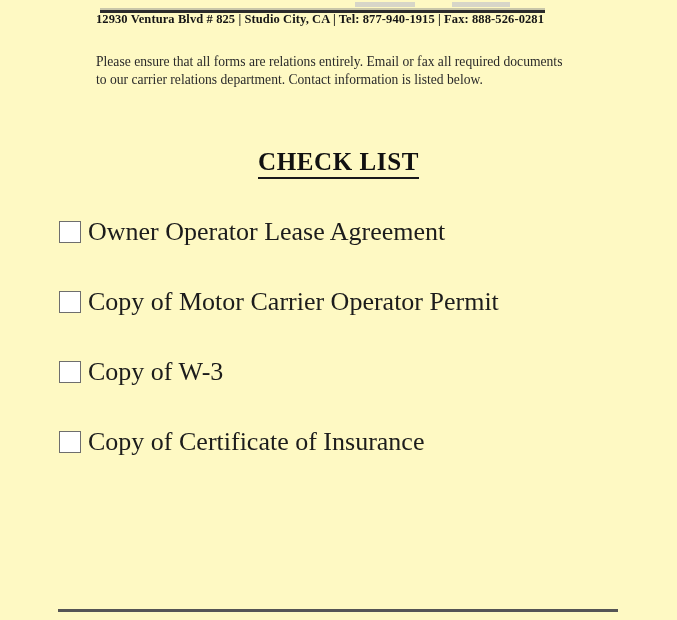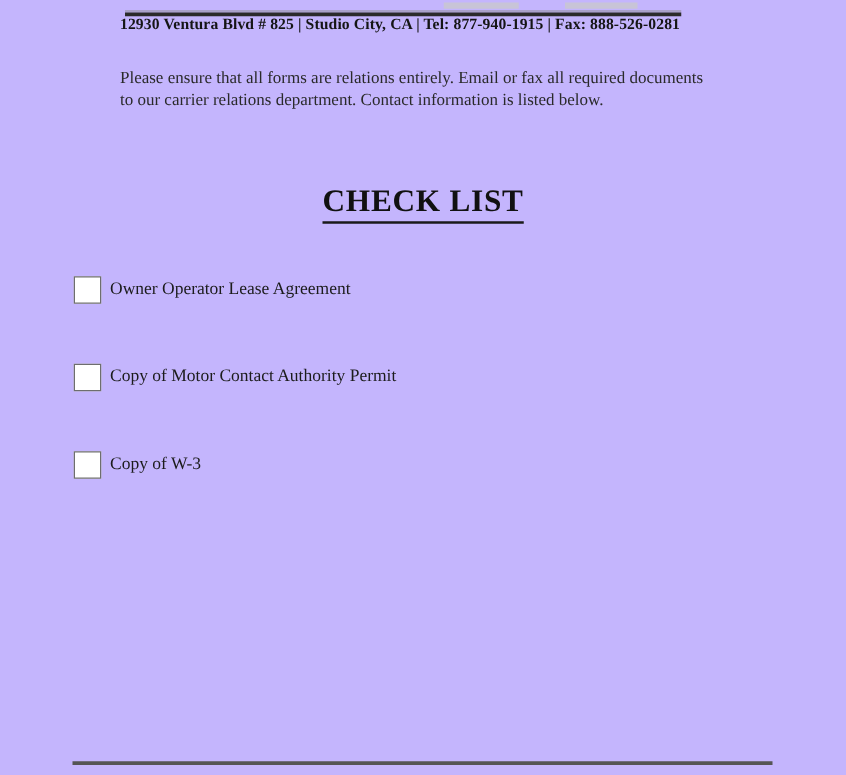--- a/index.html
+++ b/index.html
@@ -10,21 +10,21 @@
   body {
     font-family: "Liberation Serif", "DejaVu Serif", serif;
     color: #1a1a1a;
     -webkit-font-smoothing: antialiased;
   }
   #page {
     position: relative;
     width: 677px;
     height: 620px;
     overflow: hidden;
-    background: #c4b5fd;
+    background: #fef9c3;
   }
 
   
   .scan-artifact {
     position: absolute;
     background: #c9c9c9;
     opacity: .75;
   }
   .artifact-a { left: 355px; top: 2px;  width: 60px; height: 5px; }
   .artifact-b { left: 452px; top: 2px;  width: 58px; height: 5px; }
@@ -97,21 +97,21 @@
     width: 22px;
     height: 22px;
     border: 1.5px solid #6e6e6e;
     box-sizing: border-box;
     background: #ffffff;
   }
   .check-label {
     position: absolute;
     left: 30px;
     top: 0;
-    font-size: 14px;
+    font-size: 26px;
     line-height: 36px;
     color: #1c1c1c;
     white-space: nowrap;
   }
 
   .bottom-rule {
     position: absolute;
     left: 58px;
     top: 609px;
     width: 560px;
@@ -140,26 +140,30 @@
 
   <div class="checklist">
 
     <div class="check-item">
       <div class="checkbox"></div>
       <div class="check-label">Owner Operator Lease Agreement</div>
     </div>
 
     <div class="check-item">
       <div class="checkbox"></div>
-      <div class="check-label">Copy of Motor Contact Authority Permit</div>
+      <div class="check-label">Copy of Motor Carrier Operator Permit</div>
     </div>
 
     <div class="check-item">
       <div class="checkbox"></div>
       <div class="check-label">Copy of W-3</div>
     </div>
 
+    <div class="check-item">
+      <div class="checkbox"></div>
+      <div class="check-label">Copy of Certificate of Insurance</div>
+    </div>
 
   </div>
 
   <div class="bottom-rule"></div>
 
 </div>
 
 </body></html>

